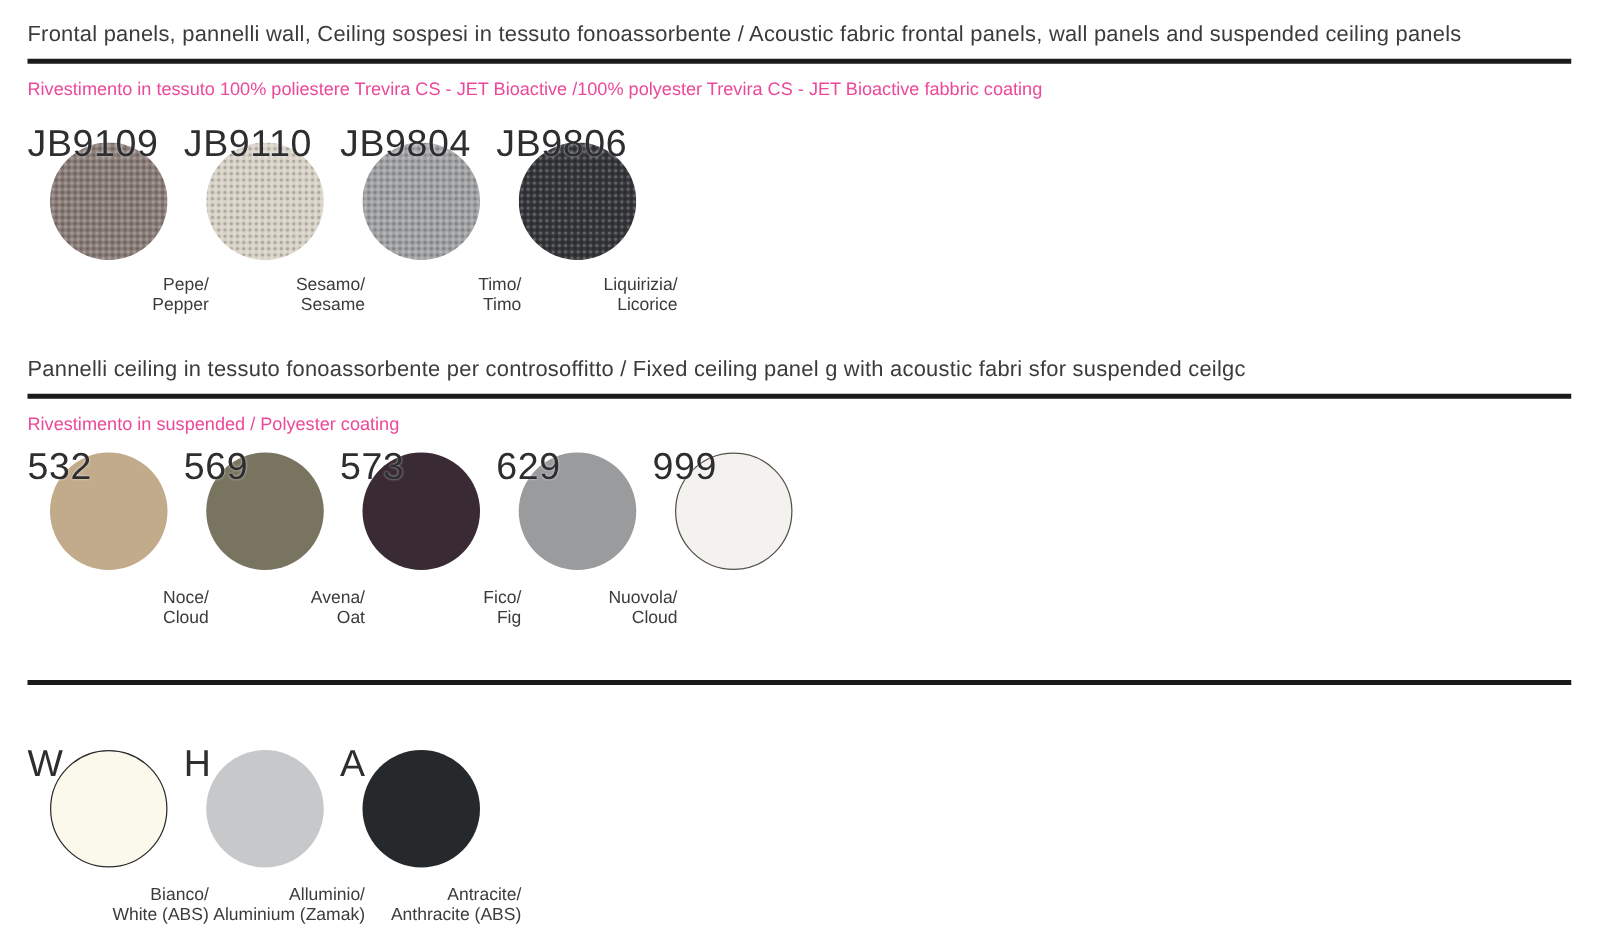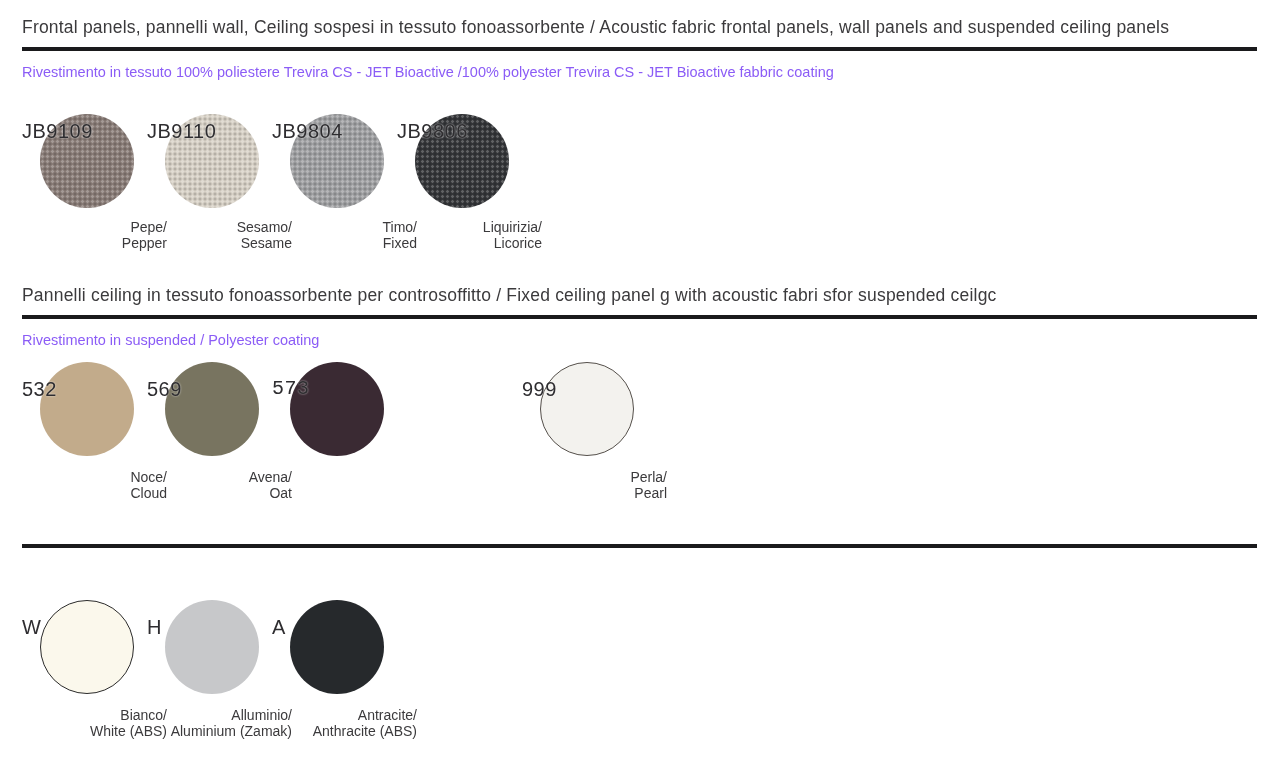--- a/index.html
+++ b/index.html
@@ -24,35 +24,35 @@
     line-height: 26px;
     letter-spacing: 0.2px;
     color: #3b3a3c;
     white-space: nowrap;
   }
   .rule { height: 4px; background: #1a1a1c; margin-top: 7px; }
   .sec-sub {
     font-size: 14.5px;
     line-height: 18px;
     margin-top: 12px;
-    color: #8b5cf6;
+    color: #ec4899;
     white-space: nowrap;
   }
 
   .swatch-row { position: absolute; left: 0; height: 160px; width: 100%; }
   .row-0 { top: 86px; }
   .row-1 { top: 76px; }
   .row-2 { top: 59px; }
 
   .swatch { position: absolute; top: 0; width: 125px; height: 155px; }
   .swatch-code {
     position: absolute;
-    top: 15px;
+    top: 0;
     left: 0;
-    font-size: 20px;
+    font-size: 30px;
     line-height: 32px;
     letter-spacing: 0.5px;
     color: #2e2d30;
     z-index: 2;
     text-shadow: 0 0 2px rgba(255,255,255,0.75);
     white-space: nowrap;
   }
   .swatch-circle {
     position: absolute;
     left: 18px;
@@ -107,21 +107,21 @@
     <div class="swatch-name">
       <span>Sesamo/</span><br>
       <span>Sesame</span>
     </div>
   </div>
           <div class="swatch" style="left: 250px;">
     <div class="swatch-code">JB9804</div>
     <div class="swatch-circle textured" style="background-color: rgb(161, 162, 164);"></div>
     <div class="swatch-name">
       <span>Timo/</span><br>
-      <span>Fixed</span>
+      <span>Timo</span>
     </div>
   </div>
           <div class="swatch" style="left: 375px;">
     <div class="swatch-code">JB9806</div>
     <div class="swatch-circle textured" style="background-color: rgb(52, 54, 57);"></div>
     <div class="swatch-name">
       <span>Liquirizia/</span><br>
       <span>Licorice</span>
     </div>
   </div>
@@ -141,31 +141,39 @@
     </div>
   </div>
           <div class="swatch" style="left: 125px;">
     <div class="swatch-code">569</div>
     <div class="swatch-circle" style="background-color: rgb(120, 116, 96);"></div>
     <div class="swatch-name">
       <span>Avena/</span><br>
       <span>Oat</span>
     </div>
   </div>
-          <div class="swatch" style="left: 250px; font-family: Liberation Mono, monospace;">
+          <div class="swatch" style="left: 250px;">
     <div class="swatch-code">573</div>
     <div class="swatch-circle" style="background-color: rgb(58, 42, 51);"></div>
+    <div class="swatch-name">
+      <span>Fico/</span><br>
+      <span>Fig</span>
+    </div>
+  </div>
+          <div class="swatch" style="left: 375px;">
+    <div class="swatch-code">629</div>
+    <div class="swatch-circle" style="background-color: rgb(153, 155, 156);"></div>
+    <div class="swatch-name">
+      <span>Nuovola/</span><br>
+      <span>Cloud</span>
+    </div>
   </div>
           <div class="swatch" style="left: 500px;">
     <div class="swatch-code">999</div>
     <div class="swatch-circle" style="background-color: rgb(243, 242, 238); border: 1px solid rgb(85, 80, 75);"></div>
-    <div class="swatch-name">
-      <span>Perla/</span><br>
-      <span>Pearl</span>
-    </div>
   </div>
         </div>
   </div>
       <div class="section sec-2">
     <div class="rule"></div>
 
     <div class="swatch-row row-2">
           <div class="swatch" style="left: 0px;">
     <div class="swatch-code">W</div>
     <div class="swatch-circle" style="background-color: rgb(251, 248, 236); border: 1px solid rgb(43, 43, 43);"></div>

